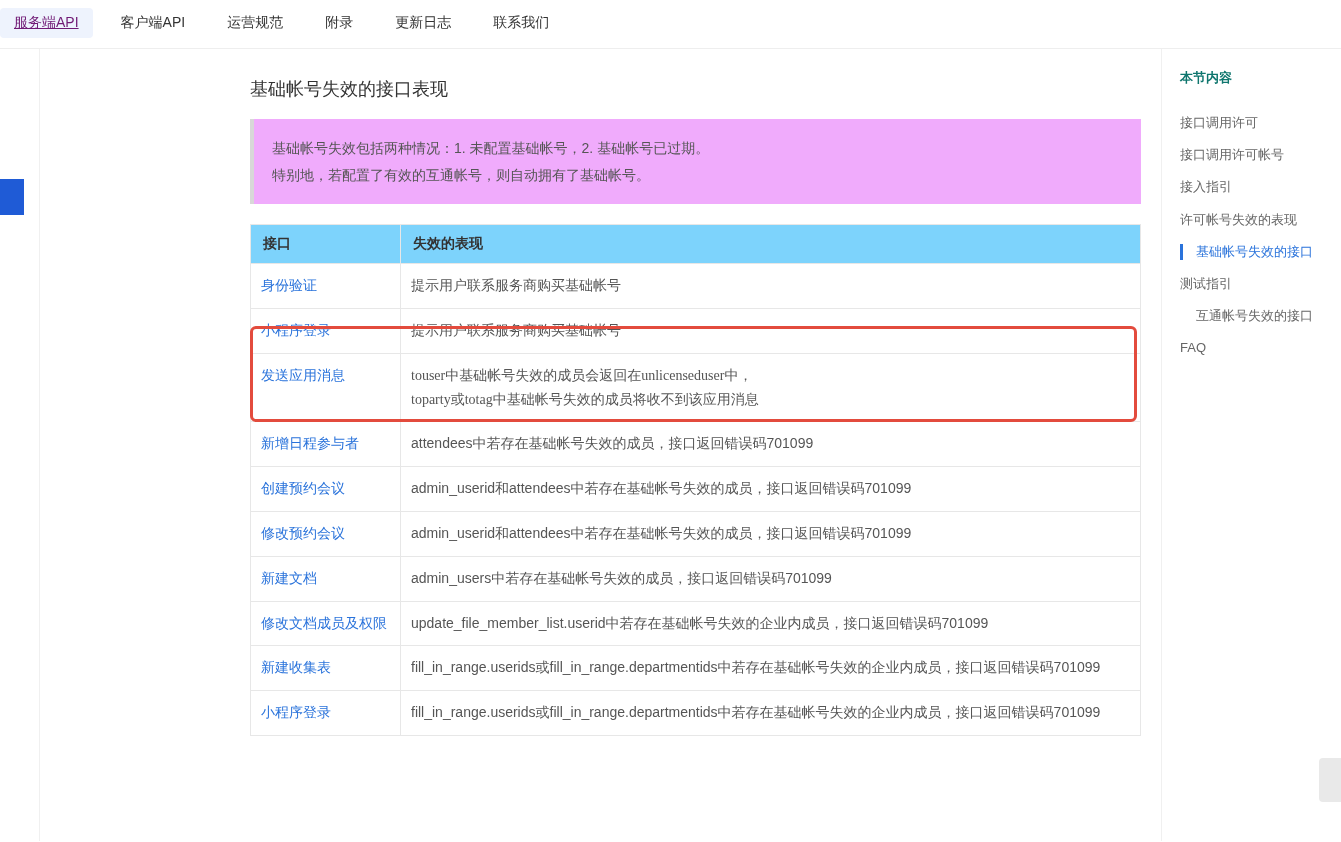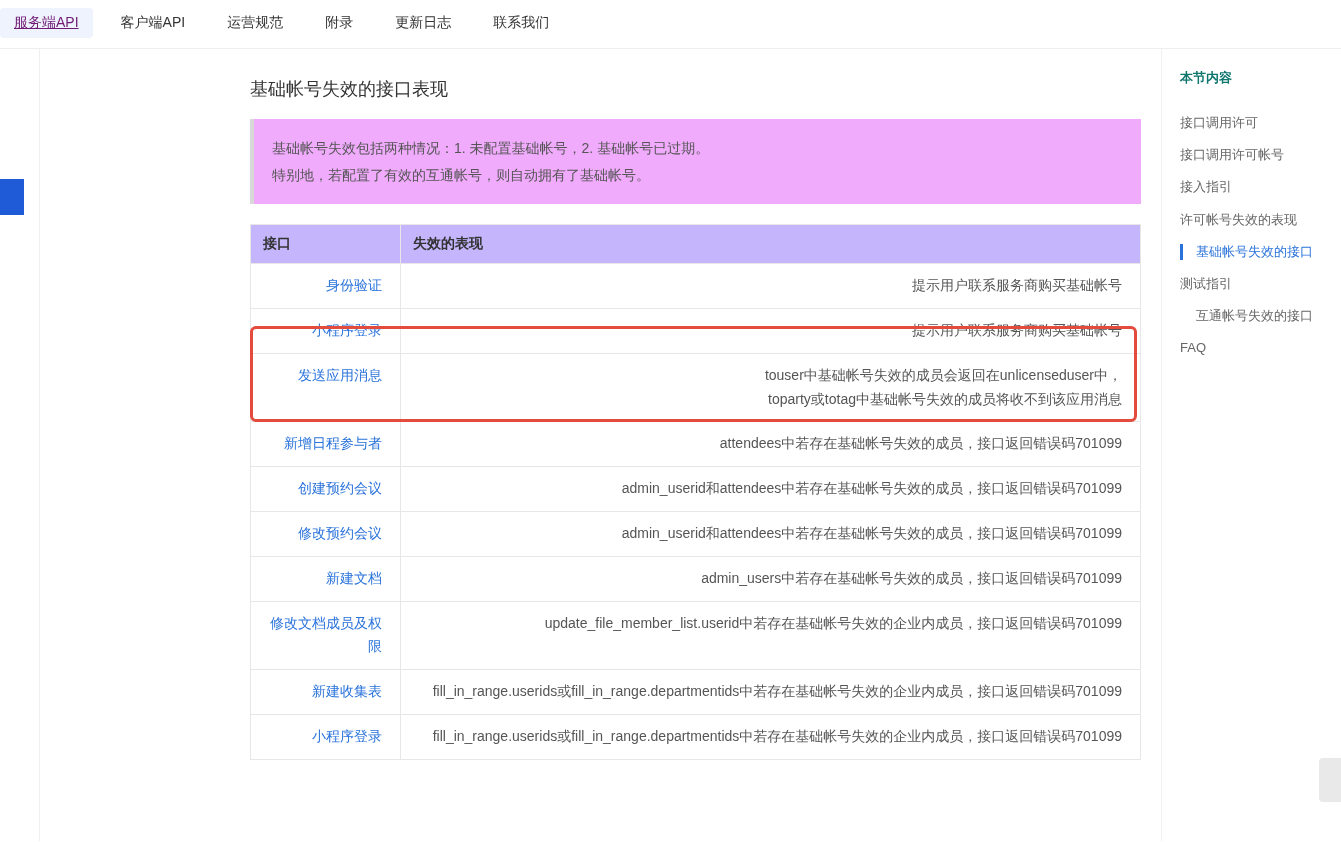--- a/index.html
+++ b/index.html
@@ -58,38 +58,38 @@
       color: #555;
       font-size: 14px;
     }
     table {
       width: 100%;
       border-collapse: collapse;
       font-size: 14px;
     }
     th {
       text-align: left;
-      background: #c4b5fd;
+      background: #7dd3fc;
       font-weight: 600;
       color: #333;
       padding: 10px 12px;
       border: 1px solid #e7e7e7;
     }
     td {
-      padding: 10px 18px;
+      padding: 10px 10px;
       border: 1px solid #e7e7e7;
       color: #555;
       line-height: 1.7;
       vertical-align: top;
-      text-align: right;
     }
     td.api-col { width: 150px; }
     td.api-col a { color: #2a73db; }
     tr.highlight-row td {
       position: relative;
+      font-family: Liberation Serif, serif;
     }
     .highlight-overlay {
       position: absolute;
       pointer-events: none;
       border: 3px solid #e34b3d;
       border-radius: 6px;
     }
     .right {
       width: 180px;
       border-left: 1px solid #f0f0f0;

